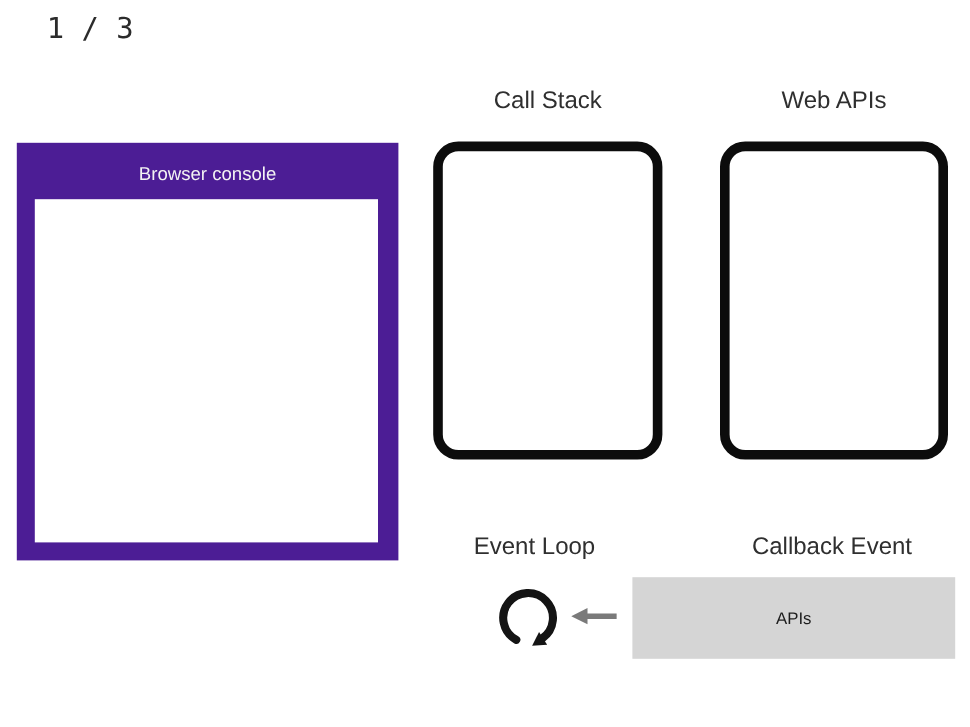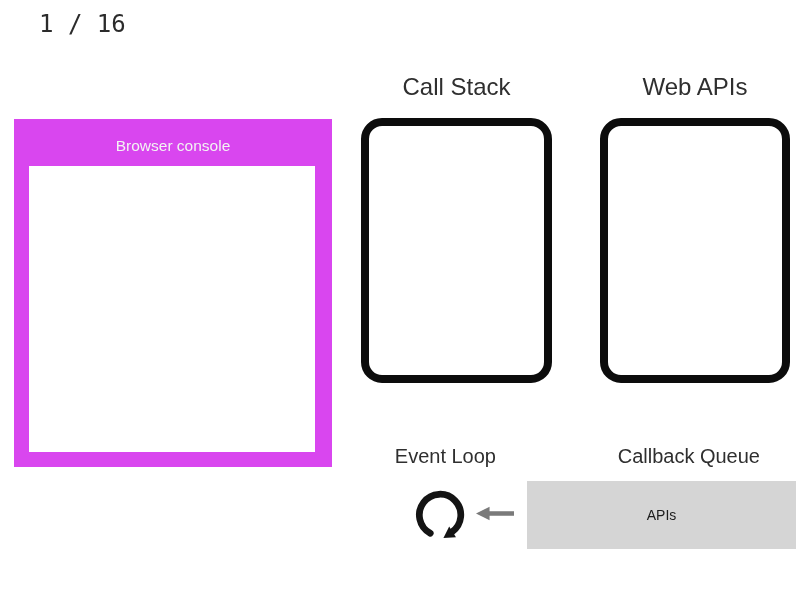--- a/index.html
+++ b/index.html
@@ -23,21 +23,21 @@
     letter-spacing: 0px;
   }
 
   
   .console-panel {
     position: absolute;
     left: 14px;
     top: 119px;
     width: 318px;
     height: 348px;
-    background: #d946ef;
+    background: #4c1d95;
     box-sizing: border-box;
     padding-left: 48px;
   }
   .console-header {
     position: absolute;
     left: 0; right: 0; top: 0;
     height: 47px;
     display: flex;
     align-items: center;
     justify-content: center;
@@ -51,21 +51,21 @@
     left: 15px;
     right: 17px;
     top: 47px;
     bottom: 15px;
     background: #ffffff;
   }
 
   
   .heading {
     position: absolute;
-    font-size: 24px;
+    font-size: 20px;
     color: #2f2f2f;
     text-align: center;
   }
   .call-stack-title { left: 361px; top: 73px; width: 191px; }
   .web-apis-title   { left: 600px; top: 73px; width: 190px; }
 
   .subheading {
     position: absolute;
     font-size: 20px;
     color: #2f2f2f;
@@ -116,36 +116,36 @@
   .queue-box span {
     font-size: 14px;
     color: #1c1c1c;
   }
 </style>
 </head>
 <body>
 
 <div class="canvas">
 
-  <div class="counter">1 / 16</div>
+  <div class="counter">1 / 3</div>
 
   <div class="console-panel">
     <div class="console-header">Browser console</div>
     <div class="console-body"></div>
   </div>
 
   <div class="heading call-stack-title">Call Stack</div>
   <div class="rounded-box call-stack-box"></div>
 
   <div class="heading web-apis-title">Web APIs</div>
   <div class="rounded-box web-apis-box"></div>
 
   <div class="subheading event-loop-label">Event Loop</div>
 
-  <div class="subheading callback-queue-label">Callback Queue</div>
+  <div class="subheading callback-queue-label">Callback Event</div>
 
   <svg class="event-loop-icon" viewBox="0 0 56 56" xmlns="http://www.w3.org/2000/svg" aria-hidden="true">
     <path d="M 18.6 44.6 A 20 20 0 1 1 39.5 43.4" fill="none" stroke="#141414" stroke-width="6.5" stroke-linecap="round"></path>
     <polygon points="31.3,49.3 43.4,48.6 36.9,38.2" fill="#141414"></polygon>
   </svg>
 
   <svg class="queue-arrow" viewBox="0 0 42 20" xmlns="http://www.w3.org/2000/svg" aria-hidden="true">
     <line x1="42" y1="10" x2="12" y2="10" stroke="#7a7a7a" stroke-width="5"></line>
     <polygon points="0,10 15,2.5 15,17.5" fill="#7a7a7a"></polygon>
   </svg>

